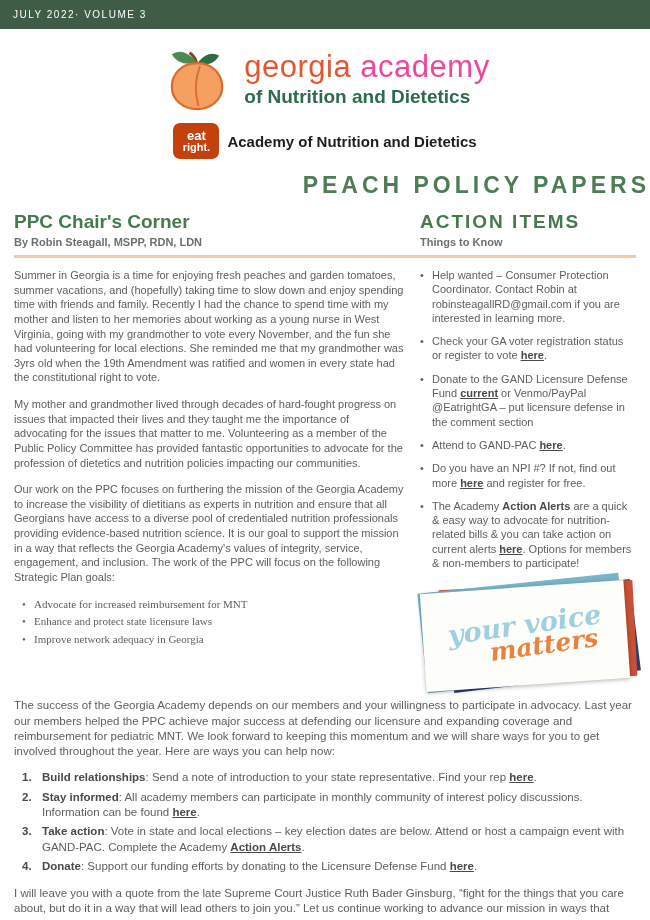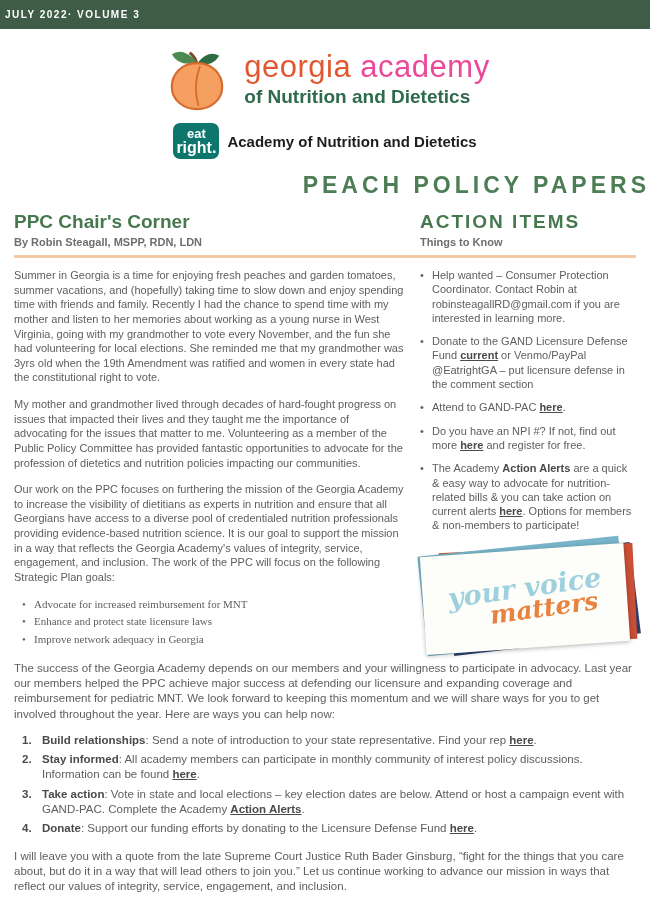--- a/index.html
+++ b/index.html
@@ -1,35 +1,35 @@
 <!DOCTYPE html>
 <html><head>
 <meta charset="utf-8">
 <style>
   * { margin:0; padding:0; box-sizing:border-box; }
   body { background:#ffffff; font-family:"Liberation Sans", sans-serif; }
   .page { width:650px; height:920px; margin:0 auto; background:#ffffff; overflow:hidden; position:relative; }
 
   .topbar { height:29px; background:#3e5c46; color:#ffffff; display:flex; align-items:center;
-            padding-left:5px; font-size:10px; font-weight:700; letter-spacing:1.5px; }
+            padding-left:13px; font-size:10px; font-weight:400; letter-spacing:1.5px; }
 
   .logo-area { display:flex; flex-direction:column; align-items:center; padding-top:12px; }
   .brand-row { display:flex; align-items:center; gap:10px; }
   .peach-svg { width:74px; height:74px; }
   .brand-line1 { font-size:31px; letter-spacing:0.5px; }
   .georgia { color:#e2572f; }
   .academy { color:#ec4899; }
   .brand-line2 { font-size:19px; font-weight:700; color:#2e6b4e; margin-top:1px; }
 
   .affiliate-row { display:flex; align-items:center; gap:8px; margin-top:8px; }
-  .eatright-badge { width:46px; height:36px; background:#0f766e; border-radius:7px; color:#fff;
+  .eatright-badge { width:46px; height:36px; background:#c2410c; border-radius:7px; color:#fff;
                     display:flex; flex-direction:column; align-items:center; justify-content:center;
                     font-weight:700; line-height:1; }
   .eatright-badge .er-top { font-size:13px; }
-  .eatright-badge .er-bottom { font-size:16px; }
+  .eatright-badge .er-bottom { font-size:11px; }
   .affiliate-small { font-size:9px; color:#3a3a3a; }
   .affiliate-name { font-size:15px; font-weight:700; color:#1d1d1b; }
 
   .main-title { text-align:right; color:#4c7d55; font-size:23px; font-weight:700;
                 letter-spacing:4px; margin-top:13px; }
 
   .headings-row { display:flex; padding:0 14px; margin-top:12px; gap:0; }
   .left-head { flex:1; }
   .right-head { width:216px; }
   .col-heading { color:#47794f; font-size:19px; font-weight:700; }
@@ -132,20 +132,21 @@
         </div>
       <ul class="goals">
           <li>Advocate for increased reimbursement for MNT</li>
           <li>Enhance and protect state licensure laws</li>
           <li>Improve network adequacy in Georgia</li>
         </ul>
     </div>
     <div class="right-col">
       <ul class="actions">
           <li><span>Help wanted – Consumer Protection Coordinator. Contact Robin at robinsteagallRD@gmail.com if you are interested in learning more.</span></li>
+          <li><span>Check your GA voter registration status or register to vote </span><span class="link">here</span><span>.</span></li>
           <li><span>Donate to the GAND Licensure Defense Fund </span><span class="link">current</span><span> or Venmo/PayPal @EatrightGA – put licensure defense in the comment section</span></li>
           <li><span>Attend to GAND-PAC </span><span class="link">here</span><span>.</span></li>
           <li><span>Do you have an NPI #? If not, find out more </span><span class="link">here</span><span> and register for free.</span></li>
           <li><span>The Academy </span><span class="bold">Action Alerts</span><span> are a quick &amp; easy way to advocate for nutrition-related bills &amp; you can take action on current alerts </span><span class="link">here</span><span>. Options for members &amp; non-members to participate!</span></li>
         </ul>
       <div class="graphic">
         <div class="card-navy"></div>
         <div class="card-red"></div>
         <div class="card-teal"></div>
         <div class="card-white">

